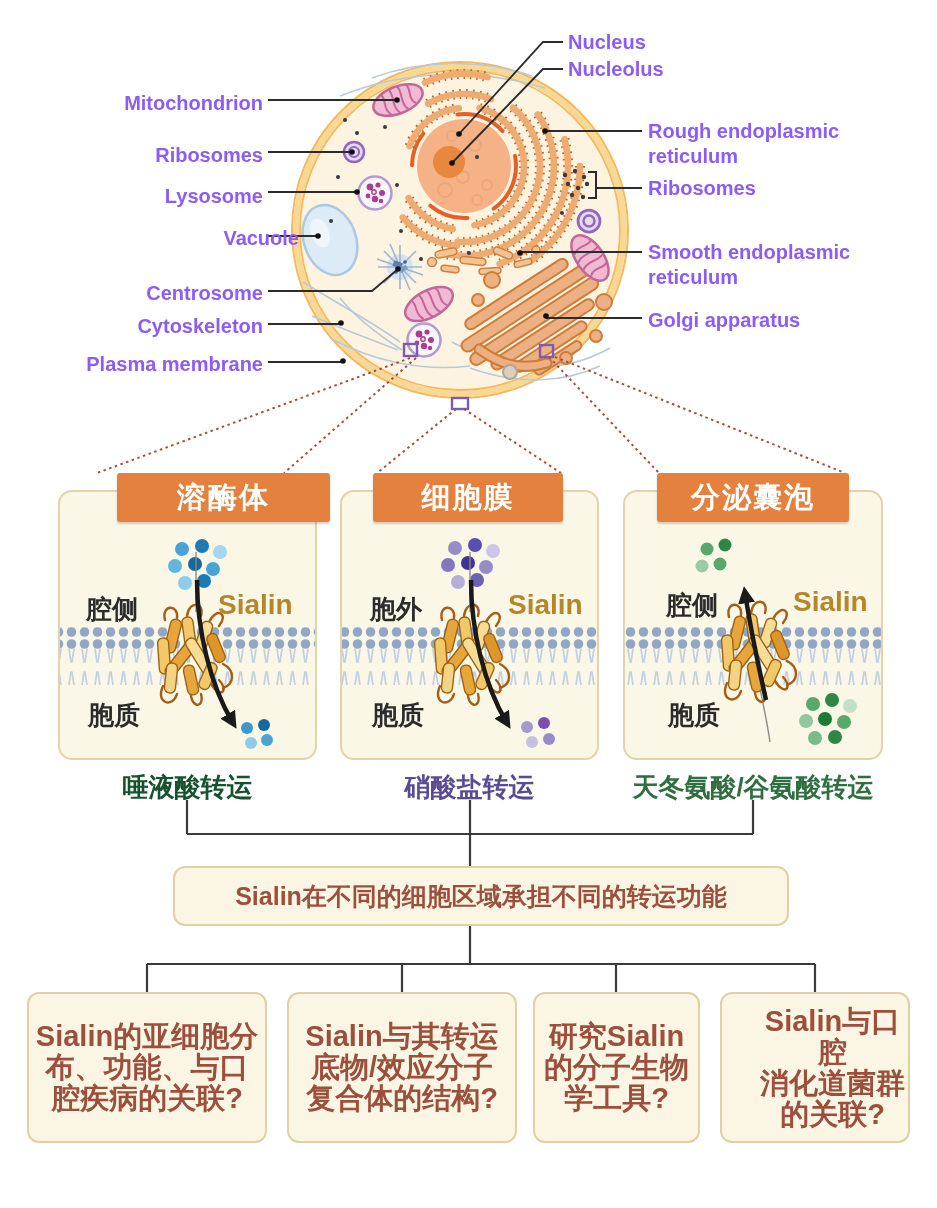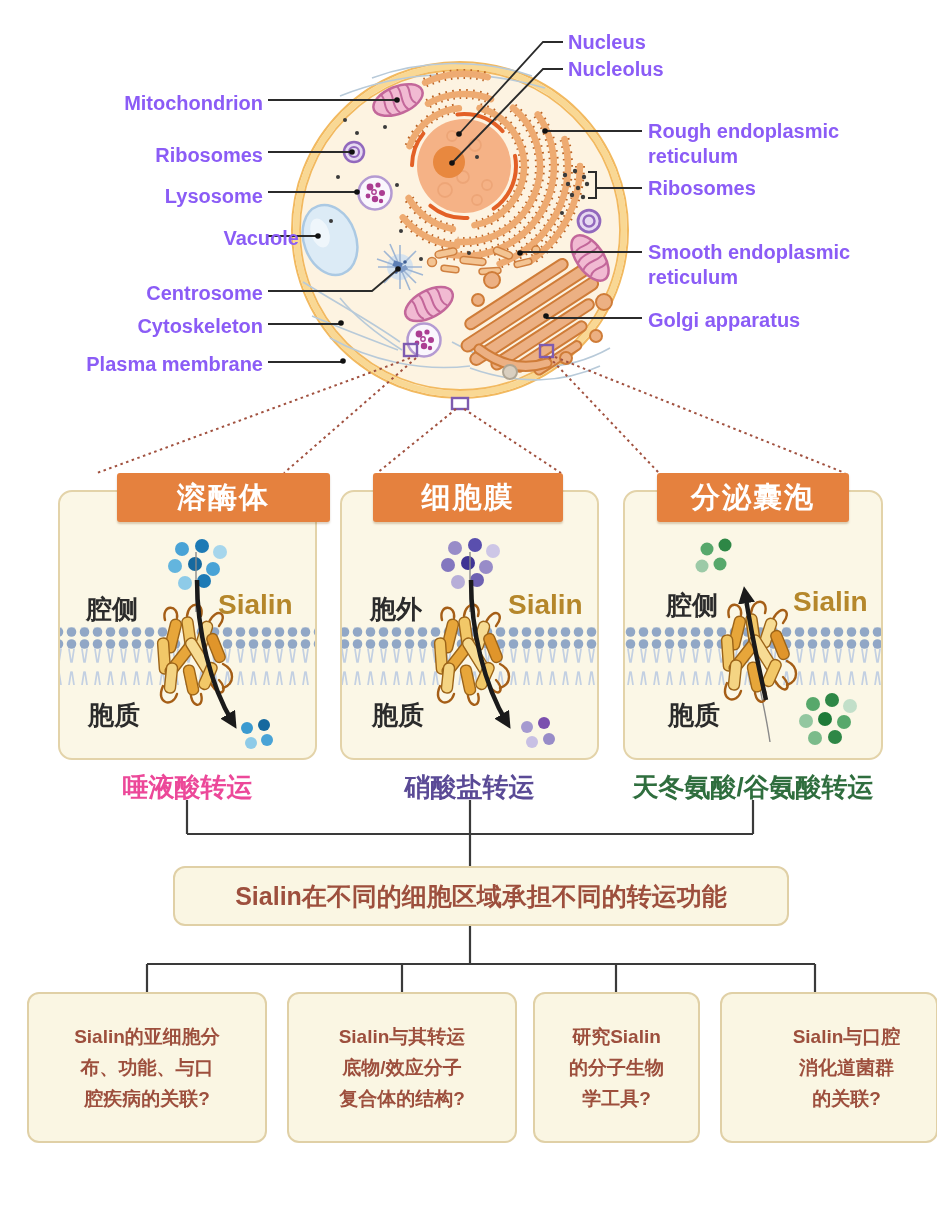--- a/index.html
+++ b/index.html
@@ -20,21 +20,21 @@
   .enlab{position:absolute;font-size:20px;font-weight:bold;color:#8b5cf6;line-height:25px;
          white-space:pre-line;z-index:3;}
   .enlab.right-side{text-align:left;}
   .enlab.left-side{width:263px;left:0;text-align:right;}
   .sumbox{position:absolute;left:173px;top:866px;width:616px;height:60px;background:#faf6e3;
           border:2.5px solid #e0d0a6;border-radius:12px;box-sizing:border-box;display:flex;
           align-items:center;justify-content:center;font-size:25px;font-weight:bold;
           color:#9d4f3d;z-index:3;white-space:nowrap;}
   .qbox{position:absolute;top:992px;height:151px;background:#faf6e3;border:2.5px solid #e0d0a6;
         border-radius:12px;box-sizing:border-box;display:flex;align-items:center;justify-content:center;
-        text-align:center;font-size:19px;line-height:31px;font-weight:bold;color:#9d4f3d;
+        text-align:center;font-size:29px;line-height:31px;font-weight:bold;color:#9d4f3d;
         white-space:pre-line;z-index:3;}
 </style>
 </head>
 <body>
 
 <div class="stage">
 
   <div class="panel" style="left:58px;width:259px;"></div>
   <div class="panel" style="left:340px;width:259px;"></div>
   <div class="panel" style="left:623px;width:260px;"></div>
@@ -358,31 +358,31 @@
   <div class="sidelab" style="left:88px;top:698px;">胞质</div>
   <div class="sidelab" style="left:370px;top:592px;">胞外</div>
   <div class="sidelab" style="left:372px;top:698px;">胞质</div>
   <div class="sidelab" style="left:666px;top:588px;">腔侧</div>
   <div class="sidelab" style="left:668px;top:698px;">胞质</div>
 
   <div class="sialin" style="left:218px;top:589px;">Sialin</div>
   <div class="sialin" style="left:508px;top:589px;">Sialin</div>
   <div class="sialin" style="left:793px;top:586px;">Sialin</div>
 
-  <div class="caption" style="left: 58px; width: 259px; color: #ec4899;">唾液酸转运</div>
+  <div class="caption" style="left: 58px; width: 259px; color: #14532d;">唾液酸转运</div>
   <div class="caption" style="left: 340px; width: 259px; color: rgb(90, 74, 150);">硝酸盐转运</div>
   <div class="caption" style="left: 611px; width: 284px; color: rgb(47, 110, 62);">天冬氨酸/谷氨酸转运</div>
 
   <div class="sumbox">Sialin在不同的细胞区域承担不同的转运功能</div>
 
   <div class="qbox" style="left:27px;width:240px;">Sialin的亚细胞分
 布、功能、与口
 腔疾病的关联?</div>
   <div class="qbox" style="left:287px;width:230px;">Sialin与其转运
 底物/效应分子
 复合体的结构?</div>
   <div class="qbox" style="left:533px;width:167px;">研究Sialin
 的分子生物
 学工具?</div>
-  <div class="qbox" style="left:720px;width:218px;padding-left:35px;">Sialin与口腔
+  <div class="qbox" style="left:720px;width:190px;padding-left:35px;">Sialin与口腔
 消化道菌群
 的关联?</div>
 </div>
 
 </body></html>

